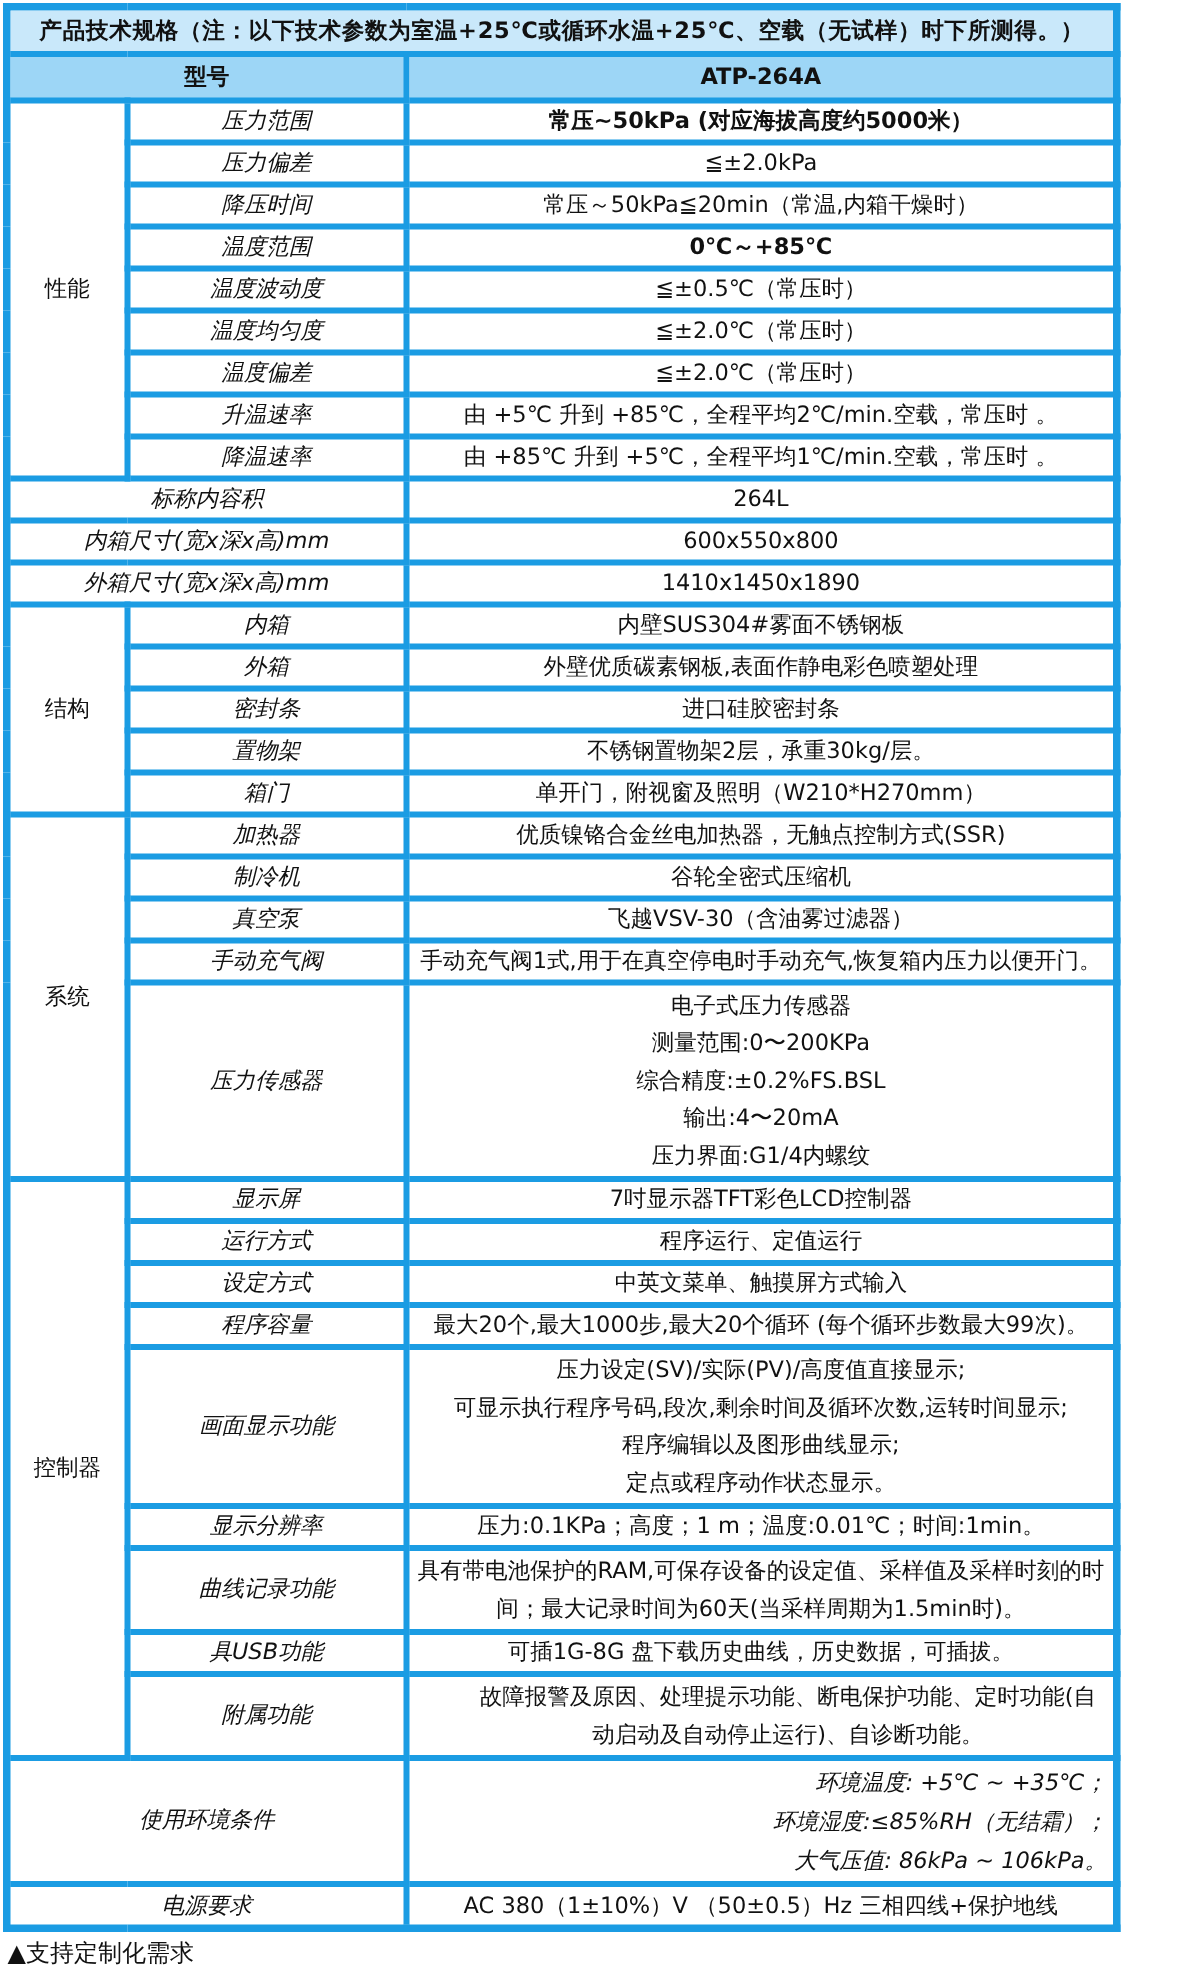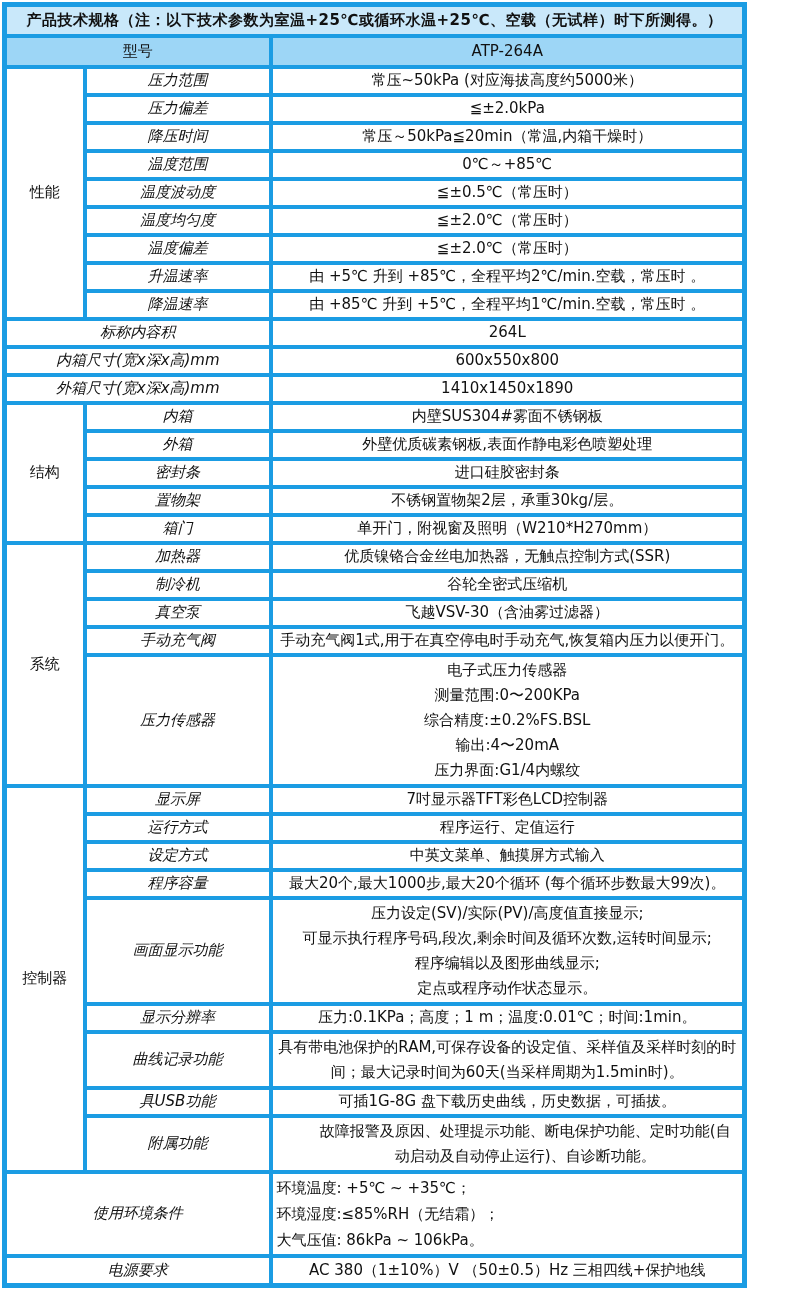--- a/index.html
+++ b/index.html
@@ -34,32 +34,32 @@
   tr.r{height:28px;}
   tr.title-row{height:31px;}
   td.title{
     background:var(--title-bg);
     font-weight:bold;
     font-size:15px;
     letter-spacing:0.5px;
   }
   tr.model-row td{
     background:var(--model-bg);
-    font-weight:400;
+    font-weight:700;
     height:25px;
     text-align:center;
   }
   td.group{font-size:16px;}
   td.lbl{font-size:15px;font-style:italic;}
-  td.val.b{font-weight:normal;}
+  td.val.b{font-weight:bold;}
   td.left{text-align:left;padding:2px 7px;}
   td.lines{text-align:left;padding:4px 7px;}
   td.lines div{line-height:25px;text-align:center;}
   td.envlines{padding:4px 7px;}
-  td.envlines div{line-height:26px;text-align:left;}
+  td.envlines div{line-height:26px;text-align:right;font-style:italic;}
   .footer{
     font-size:16px;
     font-weight:500;
     padding:4px 2px 0 3px;
     color:var(--text);
   }
 </style>
 </head>
 <body>
 
@@ -233,13 +233,14 @@
         <div>大气压值: 86kPa ~ 106kPa。</div>
       </td>
     </tr>
     <tr class="r" style="height:30px;">
       <td colspan="2" class="lbl">电源要求</td>
       <td class="val">AC 380（1±10%）V （50±0.5）Hz 三相四线+保护地线</td>
     </tr>
   </tbody>
     </table>
 
+  <div class="footer">▲支持定制化需求</div>
 </div>
 
 </body></html>

